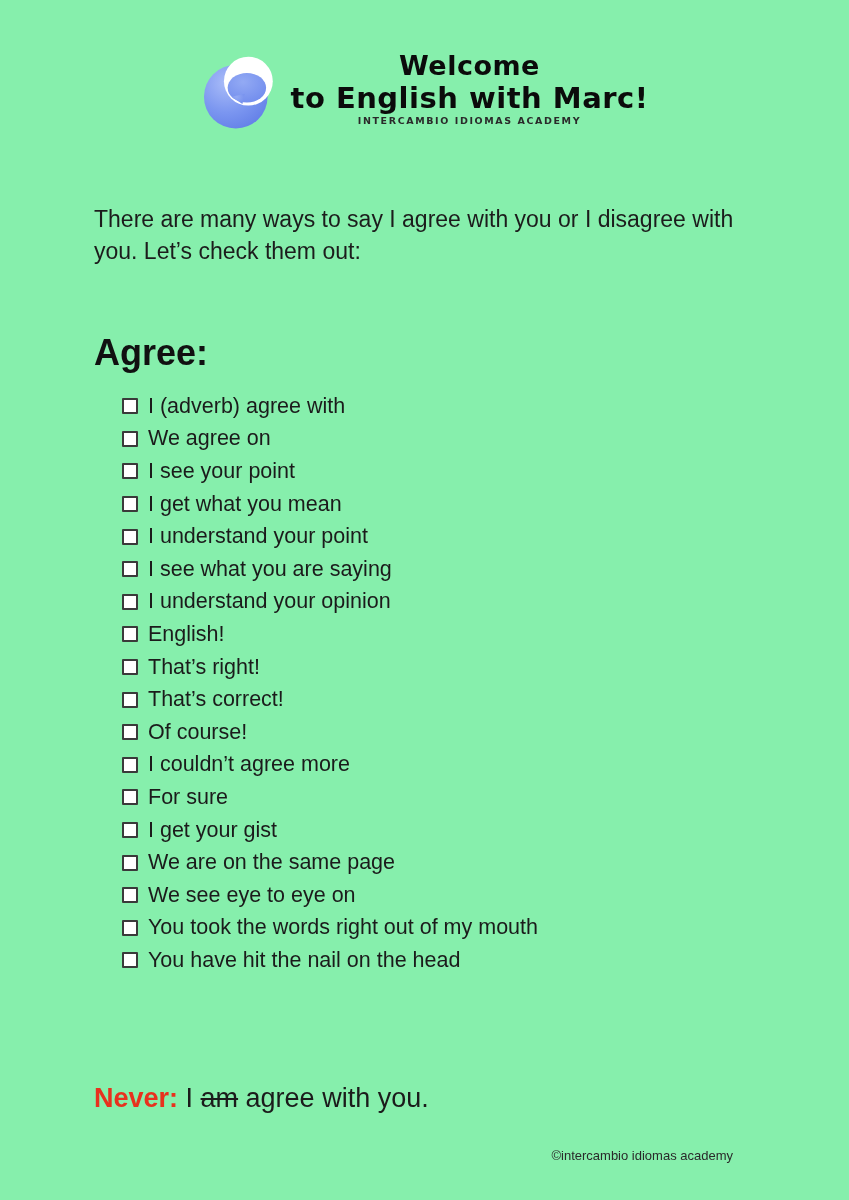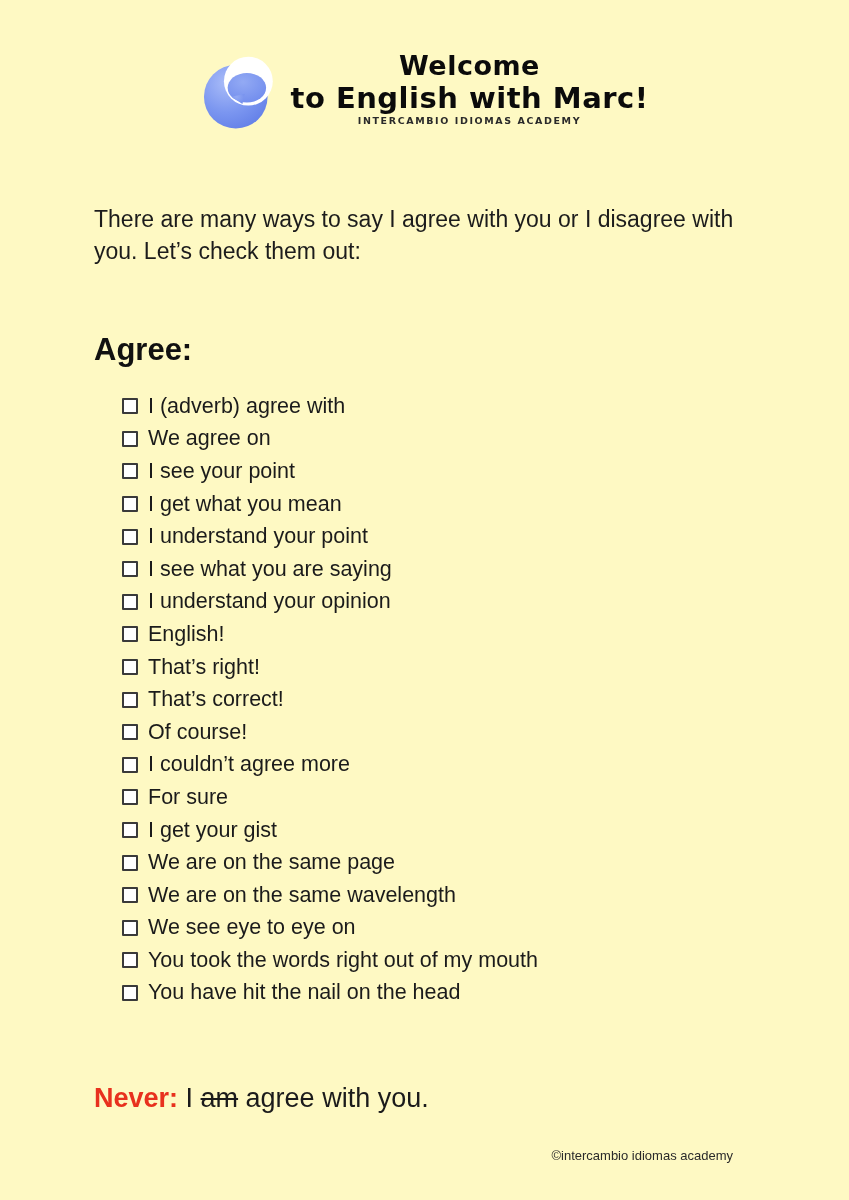--- a/index.html
+++ b/index.html
@@ -4,21 +4,21 @@
 <style>
   * { margin: 0; padding: 0; box-sizing: border-box; }
   html, body {
     width: 849px; height: 1200px;
     background: #ffffff;
     font-family: "Liberation Sans", sans-serif;
     color: #1e1e1e;
     overflow: hidden;
     position: relative;
   }
-  .page { position: absolute; inset: 0; background: #fef9c3; }
+  .page { position: absolute; inset: 0; background: #86efac; }
 
   
   .header {
     position: absolute; top: 46px; left: 0; width: 100%;
     display: flex; justify-content: center; align-items: center; gap: 16px;
   }
   .logo { width: 74px; height: 74px; flex: 0 0 auto; margin-top: 10px; }
   .title-block { text-align: center; }
   .title-line1 {
     font-family: "DejaVu Sans", sans-serif;
@@ -39,21 +39,21 @@
   
   .intro {
     position: absolute; left: 94px; top: 204px;
     font-size: 23px; line-height: 31.5px;
     max-width: 680px; color: #1c1c1c;
   }
 
   
   .agree-heading {
     position: absolute; left: 94px; top: 332px;
-    font-size: 31px; font-weight: 700; color: #111111;
+    font-size: 36px; font-weight: 700; color: #111111;
   }
   .agree-list { position: absolute; left: 122px; top: 390px; }
   .check-item {
     display: flex; align-items: center;
     height: 32.6px;
   }
   .checkbox {
     width: 16px; height: 16px;
     border: 2px solid #3a3a3a; border-radius: 1px;
     background: #ffffff;
@@ -179,24 +179,20 @@
     <div class="check-item">
       <span class="checkbox"></span>
       <span class="item-label">I get your gist</span>
     </div>
 
     <div class="check-item">
       <span class="checkbox"></span>
       <span class="item-label">We are on the same page</span>
     </div>
 
-    <div class="check-item">
-      <span class="checkbox"></span>
-      <span class="item-label">We are on the same wavelength</span>
-    </div>
 
     <div class="check-item">
       <span class="checkbox"></span>
       <span class="item-label">We see eye to eye on</span>
     </div>
 
     <div class="check-item">
       <span class="checkbox"></span>
       <span class="item-label">You took the words right out of my mouth</span>
     </div>

